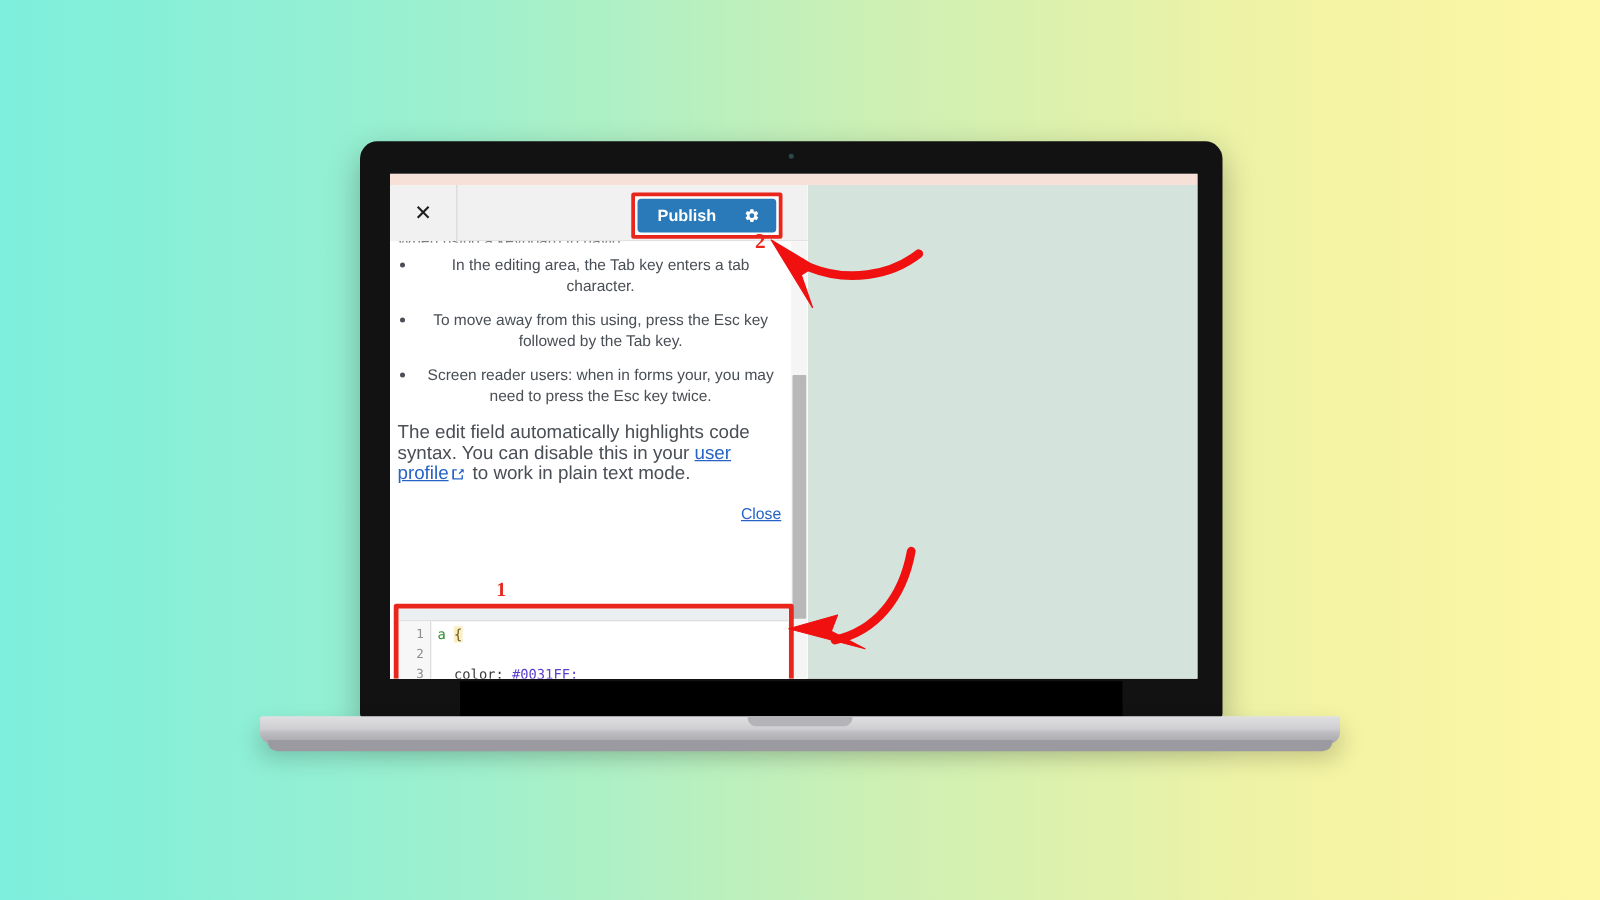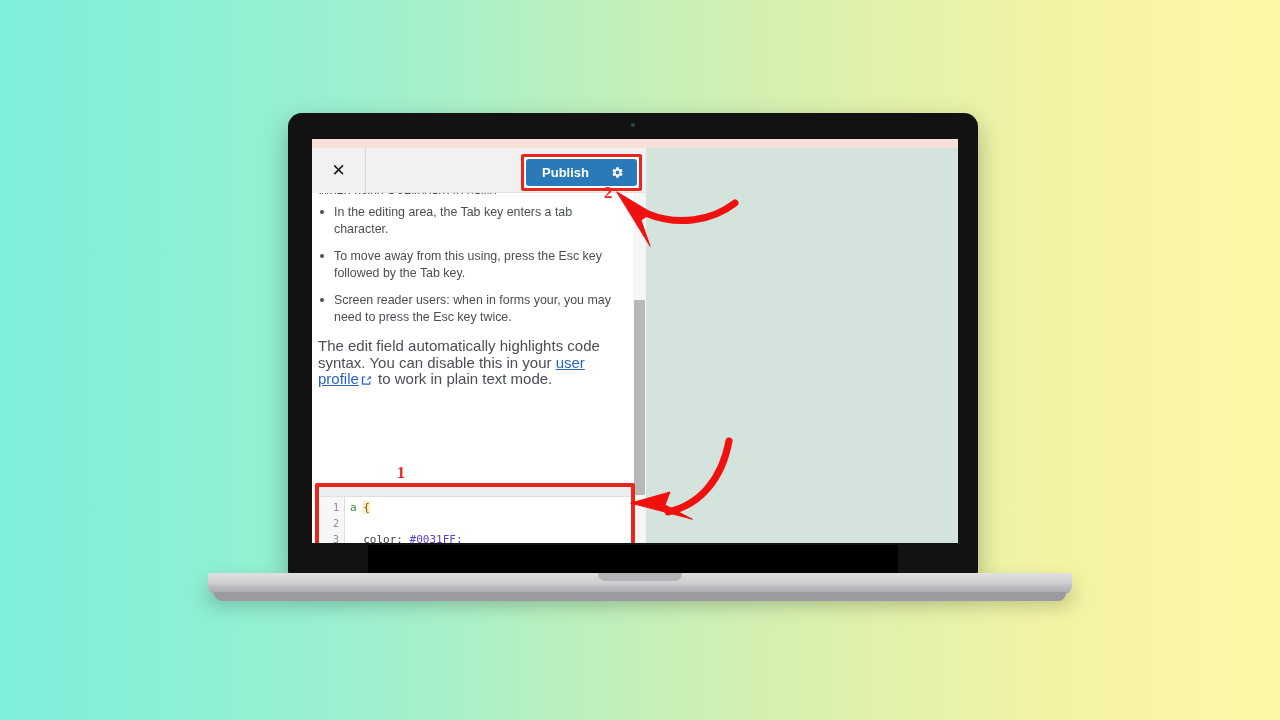--- a/index.html
+++ b/index.html
@@ -112,21 +112,21 @@
     display: flex; align-items: center; justify-content: center;
     font-size: 17px;
     color: #1c1c1c;
     background: #f1f1f1;
     border-right: 1px solid #d8d8d8;
     cursor: pointer;
     font-weight: 500;
   }
   #publish-wrap {
     position: absolute;
-    right: 4px; top: 6px;
+    right: 20px; top: 6px;
   }
   #publish-annotation {
     border: 3px solid #e8261c;
     padding: 2px;
     background: #ffffff;
     border-radius: 2px;
   }
   #publish-button {
     background: #2a7ab9;
     color: #ffffff;
@@ -169,20 +169,21 @@
     margin: 10px 0 0 0;
     padding: 0;
   }
   ul#tips-list li {
     position: relative;
     padding-left: 16px;
     margin-bottom: 11px;
     color: #4a4f55;
     font-size: 12.4px;
     line-height: 16.5px;
+    text-align: center;
   }
   ul#tips-list li::before {
     content: "";
     position: absolute;
     left: 2px; top: 6px;
     width: 4px; height: 4px;
     border-radius: 50%;
     background: #4a4f55;
   }
   #para-note {
@@ -357,20 +358,23 @@
               <li>Screen reader users: when in forms your, you may need to press the Esc key twice.</li>
             </ul>
 
             <div id="para-note">
               <span>The edit field automatically highlights code syntax. You can disable this in your </span><span class="inline-link">user profile</span><svg id="ext-link-icon" width="11" height="11" viewBox="0 0 16 16">
                 <path fill="#2763c6" d="M9.5 2v1.6H6.2v8.8h8.8V9.1h1.6V13a1 1 0 01-1 1H5.2a1 1 0 01-1-1V3a1 1 0 011-1h4.3z" transform="translate(-3 0)"></path>
                 <path fill="#2763c6" d="M10.2 2h4.3v4.3l-1.6-1.6-3.1 3.1-1.1-1.1 3.1-3.1z"></path>
               </svg><span> to work in plain text mode.</span>
             </div>
 
+            <div id="close-link-row">
+              <span id="close-link">Close</span>
+            </div>
           </div>
 
           <div id="dialog-scrollbar">
             <div id="dialog-scroll-thumb"></div>
           </div>
 
           <div id="label-1">1</div>
 
           <div id="code-annotation">
             <div id="code-editor">

